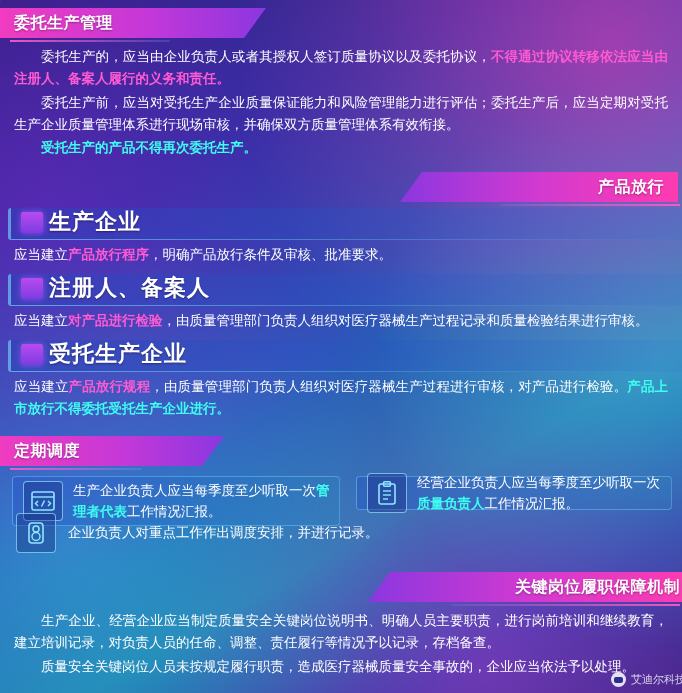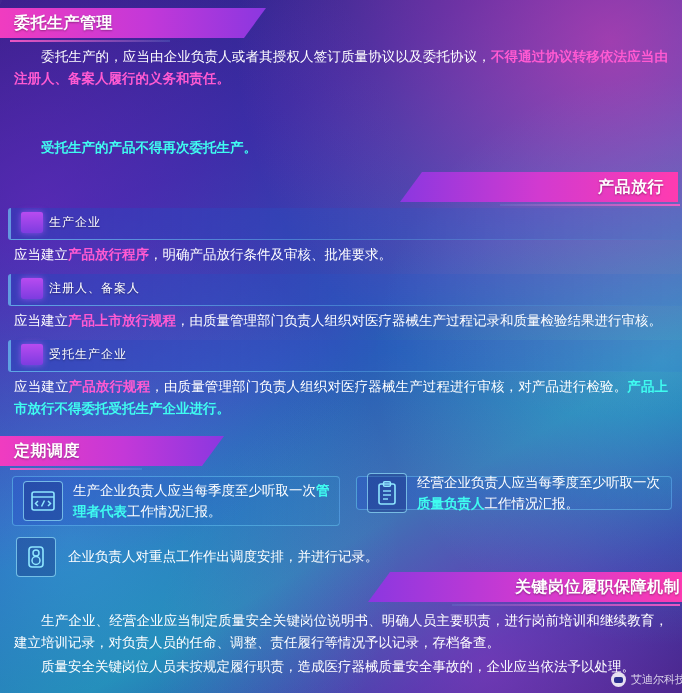--- a/index.html
+++ b/index.html
@@ -85,21 +85,21 @@
     padding-left:10px;
   }
   .chip{
     width:22px;height:21px;
     background:linear-gradient(180deg,#b84bf0,#7d3ce0);
     border-radius:2px;
     margin-right:-10px;
     box-shadow:0 0 6px rgba(180,90,255,.7);
   }
   .card-title{
-    font-size:12px;font-weight:normal;color:#ffffff;
+    font-size:22px;font-weight:bold;color:#ffffff;
     padding-left:16px;
     letter-spacing:1px;
     text-shadow:0 1px 2px rgba(0,0,0,.4);
   }
   .card-line{
     position:absolute;height:1px;left:0;right:0;bottom:0;
     background:linear-gradient(90deg,rgba(120,230,255,.6),rgba(120,230,255,0));
   }
 
   
@@ -161,20 +161,21 @@
 
   <div class="banner banner-left" style="left:0;top:8px;width:206px;">
     <span>委托生产管理</span>
   </div>
   <div class="banner-underline" style="left:10px;top:40px;width:160px;"></div>
 
   <p class="para ind" style="left:14px;top:46px;width:654px;">
     <span>委托生产的，应当由企业负责人或者其授权人签订质量协议以及委托协议，</span><span class="hl-pink">不得通过协议转移依法应当由注册人、备案人履行的义务和责任。</span>
   </p>
 
+  <p class="para ind" style="left:14px;top:92px;width:654px;">委托生产前，应当对受托生产企业质量保证能力和风险管理能力进行评估；委托生产后，应当定期对受托生产企业质量管理体系进行现场审核，并确保双方质量管理体系有效衔接。</p>
 
   <p class="para ind" style="left:14px;top:137px;width:654px;">
     <span class="hl-cyan">受托生产的产品不得再次委托生产。</span>
   </p>
 
   <div class="banner banner-right" style="right:16px;top:172px;width:218px;">
     <span>产品放行</span>
   </div>
   <div class="banner-underline" style="right:14px;top:204px;width:180px;background:linear-gradient(270deg,rgba(255,90,200,.9),rgba(120,220,255,.1));"></div>
 
@@ -190,21 +191,21 @@
   </p>
 
   <div class="card" style="top:274px;height:32px;">
     <div class="card-head">
       <span class="chip"></span>
       <span class="card-title">注册人、备案人</span>
     </div>
     <div class="card-line"></div>
   </div>
   <p class="para" style="left:14px;top:310px;width:654px;">
-    <span>应当建立</span><span class="hl-pink">产品上市放行规程</span><span>，由质量管理部门负责人组织对医疗器械生产过程记录和质量检验结果进行审核。</span>
+    <span>应当建立</span><span class="hl-pink">对产品进行检验</span><span>，由质量管理部门负责人组织对医疗器械生产过程记录和质量检验结果进行审核。</span>
   </p>
 
   <div class="card" style="top:340px;height:32px;">
     <div class="card-head">
       <span class="chip"></span>
       <span class="card-title">受托生产企业</span>
     </div>
     <div class="card-line"></div>
   </div>
   <p class="para" style="left:14px;top:376px;width:654px;">
@@ -239,21 +240,21 @@
         <line x1="6" y1="10" x2="14" y2="10" stroke="#8fe6ff" stroke-width="1.4"></line>
         <line x1="6" y1="14" x2="14" y2="14" stroke="#8fe6ff" stroke-width="1.4"></line>
         <line x1="6" y1="18" x2="11" y2="18" stroke="#8fe6ff" stroke-width="1.4"></line>
       </svg>
     </div>
     <div class="tx">
       <span>经营企业负责人应当每季度至少听取一次</span><span class="hl-cyan">质量负责人</span><span>工作情况汇报。</span>
     </div>
   </div>
 
-  <div class="plainrow" style="left:16px;top:536px;width:640px;height:42px;">
+  <div class="plainrow" style="left:16px;top:512px;width:640px;height:42px;">
     <div class="ic">
       <svg width="20" height="24" viewBox="0 0 20 24">
         <rect x="3" y="2" width="14" height="20" rx="3" fill="none" stroke="#8fe6ff" stroke-width="1.6"></rect>
         <circle cx="10" cy="8" r="3" fill="none" stroke="#8fe6ff" stroke-width="1.5"></circle>
         <circle cx="10" cy="15.5" r="4" fill="none" stroke="#8fe6ff" stroke-width="1.5"></circle>
       </svg>
     </div>
     <div class="tx">企业负责人对重点工作作出调度安排，并进行记录。</div>
   </div>
 

